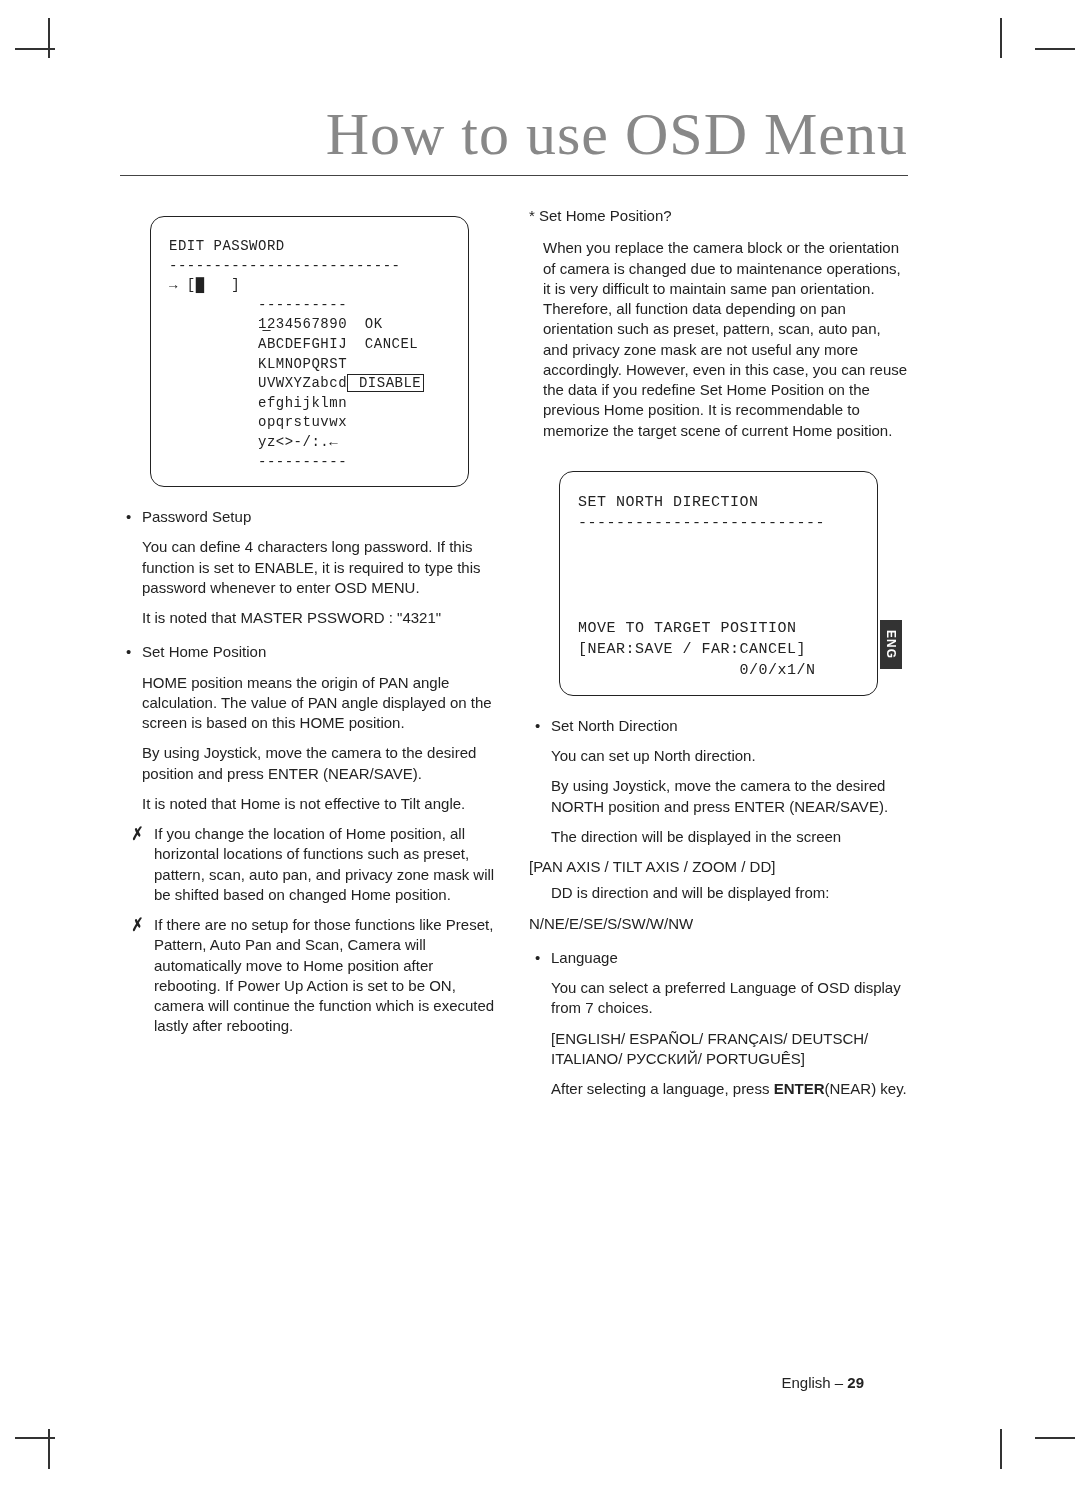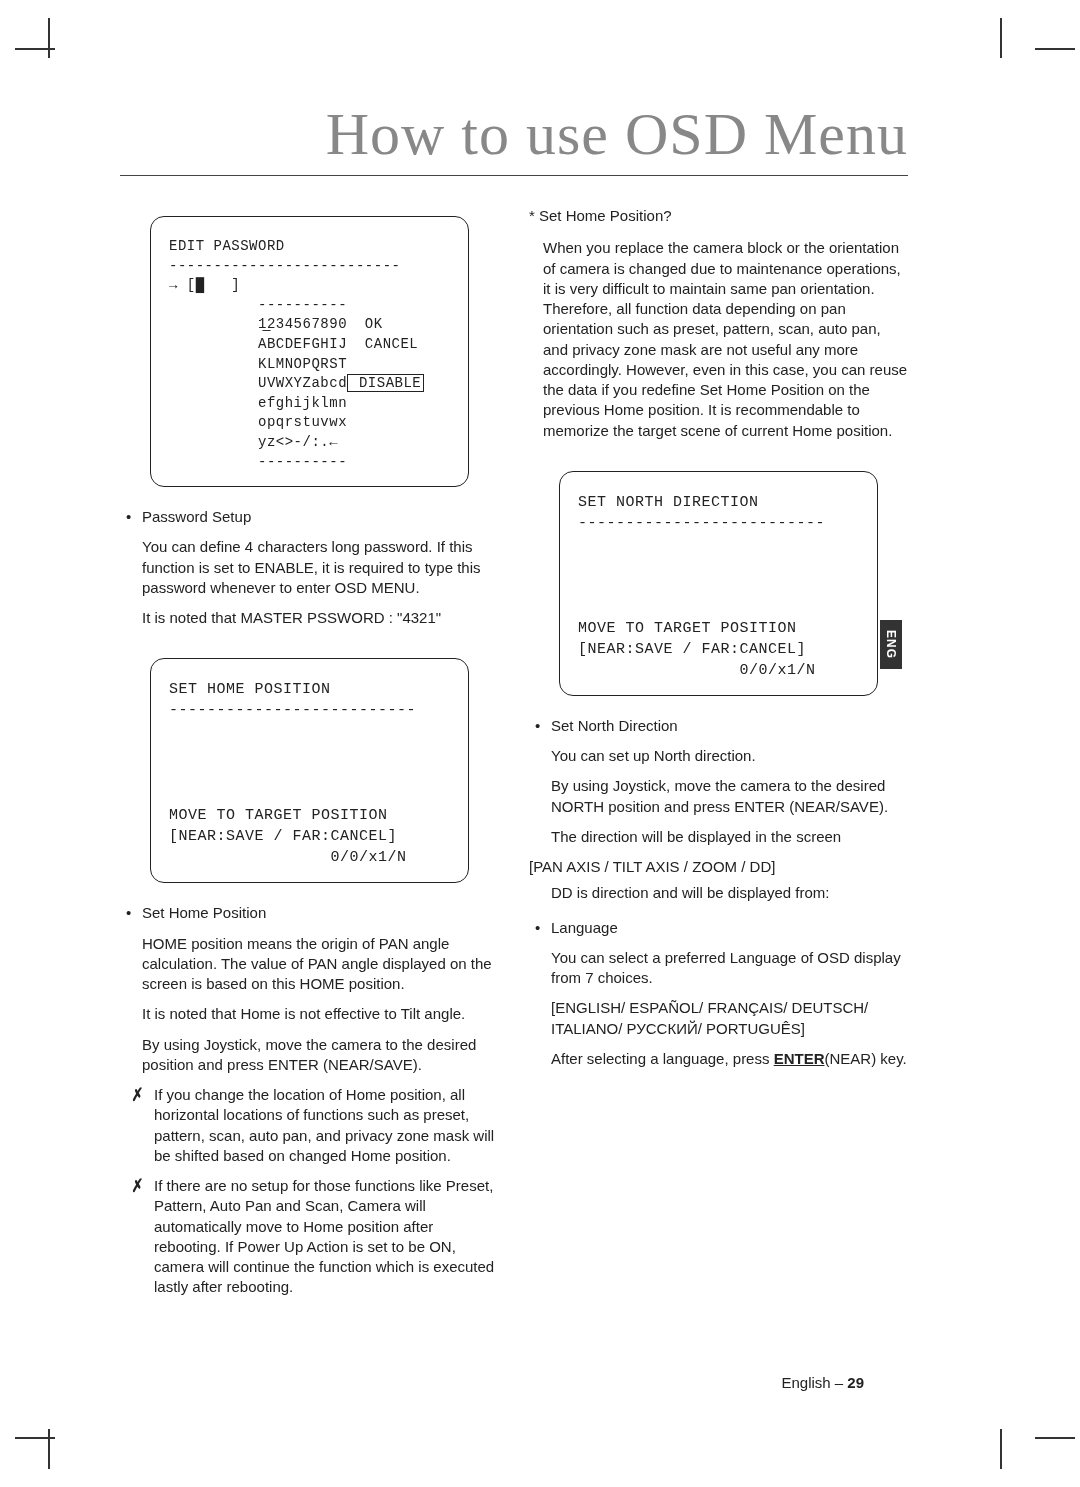--- a/index.html
+++ b/index.html
@@ -142,21 +142,21 @@
       text-orientation: mixed;
       letter-spacing: 1px;
     }
     .footer {
       position: absolute;
       bottom: 96px;
       right: 120px;
       font-size: 15px;
     }
     .footer b { font-weight: bold; }
-    .bold-inline { font-weight: bold; text-decoration: underline; }
+    .bold-inline { font-weight: bold; }
   </style>
 </head>
 <body>
 
 <div class="page">
   <div class="crop-vert left"></div>
   <div class="crop-vert right"></div>
   <div class="crop-horiz left"></div>
   <div class="crop-horiz right"></div>
   <div class="crop-vert-b left"></div>
@@ -184,36 +184,27 @@
 <span>          opqrstuvwx</span>
 <span>          yz&lt;&gt;-/:.←</span>
 <span>          ----------</span></div>
 
       <ul class="bullet">
         <li>Password Setup</li>
       </ul>
       <div class="body-para">You can define 4 characters long password. If this function is set to ENABLE, it is required to type this password whenever to enter OSD MENU.</div>
       <div class="body-para">It is noted that MASTER PSSWORD : "4321"</div>
 
-      <div class="osd-box" style="margin-top:30px;"><span>SET HOME POSITION</span>
-<span>--------------------------</span>
-
-
-
-
-<span>MOVE TO TARGET POSITION</span>
-<span>[NEAR:SAVE / FAR:CANCEL]</span>
-<span>                 0/0/x1/N</span></div>
 
       <ul class="bullet">
         <li>Set Home Position</li>
       </ul>
       <div class="body-para">HOME position means the origin of PAN angle calculation. The value of PAN angle displayed on the screen is based on this HOME position.</div>
+      <div class="body-para">By using Joystick, move the camera to the desired position and press ENTER (NEAR/SAVE).</div>
       <div class="body-para">It is noted that Home is not effective to Tilt angle.</div>
-      <div class="body-para">By using Joystick, move the camera to the desired position and press ENTER (NEAR/SAVE).</div>
       <div class="note">If you change the location of Home position, all horizontal locations of functions such as preset, pattern, scan, auto pan, and privacy zone mask will be shifted based on changed Home position.</div>
       <div class="note">If there are no setup for those functions like Preset, Pattern, Auto Pan and Scan, Camera will automatically move to Home position after rebooting. If Power Up Action is set to be ON, camera will continue the function which is executed lastly after rebooting.</div>
     </div>
 
     <div class="col">
       <div style="margin-bottom:12px;">* Set Home Position?</div>
       <div class="body-para" style="margin-left:14px;">When you replace the camera block or the orientation of camera is changed due to maintenance operations, it is very difficult to maintain same pan orientation. Therefore, all function data depending on pan orientation such as preset, pattern, scan, auto pan, and privacy zone mask are not useful any more accordingly. However, even in this case, you can reuse the data if you redefine Set Home Position on the previous Home position. It is recommendable to memorize the target scene of current Home position.</div>
 
       <div class="osd-box" style="margin-top:30px;"><span>SET NORTH DIRECTION</span>
 <span>--------------------------</span>
@@ -226,20 +217,21 @@
 <span>                 0/0/x1/N</span></div>
 
       <ul class="bullet">
         <li>Set North Direction</li>
       </ul>
       <div class="body-para">You can set up North direction.</div>
       <div class="body-para">By using Joystick, move the camera to the desired NORTH position and press ENTER (NEAR/SAVE).</div>
       <div class="body-para">The direction will be displayed in the screen</div>
       <div class="indent">[PAN AXIS / TILT AXIS / ZOOM / DD]</div>
       <div class="body-para">DD is direction and will be displayed from:</div>
+      <div class="indent">N/NE/E/SE/S/SW/W/NW</div>
 
       <ul class="bullet">
         <li>Language</li>
       </ul>
       <div class="body-para">You can select a preferred Language of OSD display from 7 choices.</div>
       <div class="body-para">[ENGLISH/ ESPAÑOL/ FRANÇAIS/ DEUTSCH/ ITALIANO/ РУССКИЙ/ PORTUGUÊS]</div>
       <div class="body-para">
         <span>After selecting a language, press </span><span class="bold-inline">ENTER</span><span>(NEAR) key.</span>
       </div>
     </div>

